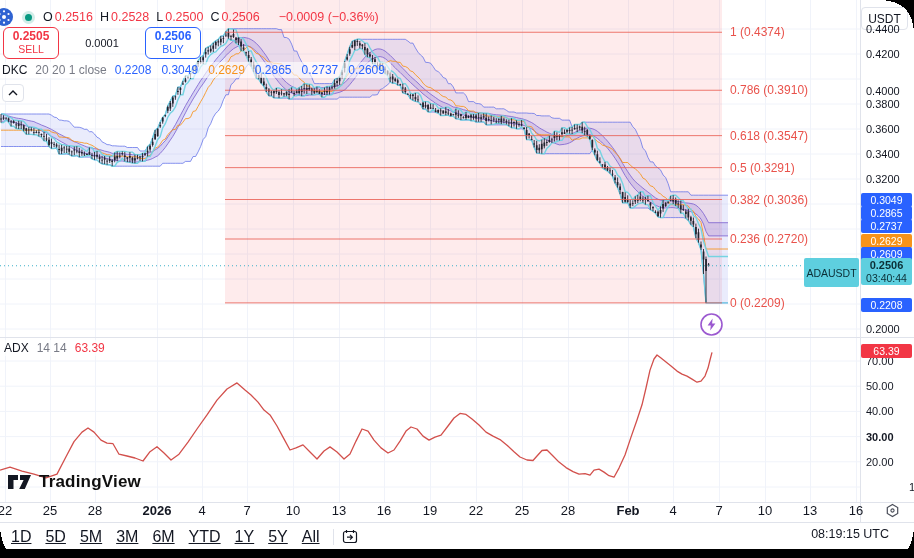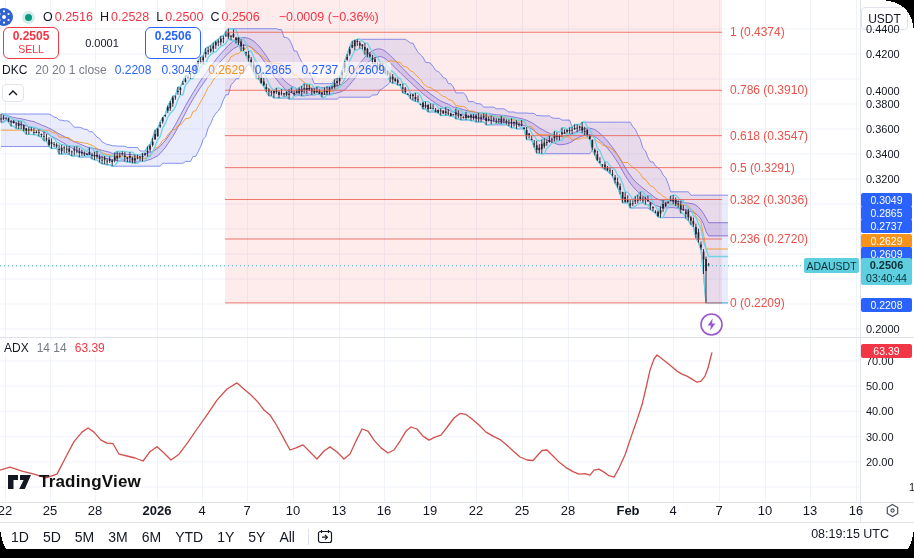--- a/index.html
+++ b/index.html
@@ -34,34 +34,34 @@
   
   #usdt-button{left:861px;top:7px;width:45px;height:21px;border:1px solid #e0e3eb;border-radius:4px;background:#fff;font-size:12px;display:flex;align-items:center;justify-content:center;cursor:pointer;}
   .ticklabel{position:absolute;left:866px;font-size:11px;color:#131722;transform:translateY(-50%);}
   .adxtick{position:absolute;left:866px;font-size:11px;color:#131722;transform:translateY(-50%);}
   .pricetag{position:absolute;left:861px;width:51px;height:14px;border-radius:2px;font-size:10.5px;color:#fff;
             display:flex;align-items:center;justify-content:center;transform:translateY(-50%);}
   #symbol-price-tag{left:861px;top:258px;width:51px;height:27px;border-radius:2px;background:#5ecfdf;color:#0b2f36;
             display:flex;flex-direction:column;align-items:center;justify-content:center;line-height:13px;}
   #symbol-price-tag .pp{font-size:11px;font-weight:700;}
   #symbol-price-tag .cd{font-size:10.5px;}
-  #symbol-name-tag{left:804px;top:258px;width:55px;height:15px;border-radius:2px;background:#5ecfdf;color:#0b2f36;
+  #symbol-name-tag{left:804px;top:258px;width:55px;height:29px;border-radius:2px;background:#5ecfdf;color:#0b2f36;
             font-size:10.5px;display:flex;align-items:center;justify-content:center;}
   #adx-value-tag{left:861px;top:344px;width:51px;height:14px;border-radius:2px;background:#f23645;color:#fff;
             font-size:10.5px;display:flex;align-items:center;justify-content:center;}
   
   .fiblabel{position:absolute;left:730px;font-size:12px;color:#e9524b;transform:translateY(-50%);white-space:nowrap;}
   
   .timelabel{position:absolute;top:503px;font-size:13px;color:#131722;transform:translateX(-50%);}
   .timelabel.b{font-weight:700;}
   #time-axis-settings{left:885px;top:503px;cursor:pointer;}
   
   #toolbar{left:0;top:522px;width:914px;height:27px;background:#fff;border-top:1px solid #e0e3eb;display:flex;align-items:center;}
   #ranges{display:flex;align-items:center;gap:0;margin-left:4px;}
-  .range-btn{font-size:14px;color:#131722;padding:3px 7px;border-radius:4px;cursor:pointer;}
+  .range-btn{font-size:16px;color:#131722;padding:3px 7px;border-radius:4px;cursor:pointer;text-decoration:underline;}
   .tb-divider{width:1px;height:16px;background:#e0e3eb;margin:0 6px;}
   #goto-date{cursor:pointer;display:flex;align-items:center;margin-left:2px;}
   #clock{position:absolute;right:25px;top:527px;font-size:12.5px;color:#131722;cursor:pointer;}
   
   #branding{left:8px;top:472px;display:flex;align-items:center;gap:7px;}
   #tv-text{font-size:17px;font-weight:700;color:#0f0f0f;letter-spacing:.2px;}
   
   .blk{position:absolute;z-index:9;}
   #strip{left:0;bottom:0;width:914px;height:9px;background:#000;}
   #corner-bl{left:0;bottom:8px;width:30px;height:18px;background:radial-gradient(circle 30px at 30px 0px,transparent 29px,#000 29px);}
@@ -231,21 +231,21 @@
 
   <div class="ov legend" id="adx-legend">
     <span class="nm">ADX</span>
     <span class="pr">14 14</span>
     <span id="adx-last-value" style="color:#f23645;">63.39</span>
   </div>
   <div class="ov" id="adx-ticks" style="left:0;top:0;">
       <div class="adxtick" style="top: 361px;">70.00</div>
       <div class="adxtick" style="top: 386.2px;">50.00</div>
       <div class="adxtick" style="top: 411.4px;">40.00</div>
-      <div class="adxtick" style="top: 436.6px;">30.00</div>
+      <div class="adxtick" style="top: 436.6px; font-weight: bold;">30.00</div>
       <div class="adxtick" style="top: 461.8px;">20.00</div>
       <div class="adxtick" style="top: 487px; margin-left: 43px;">10.00</div>
     </div>
   <div class="ov" id="adx-value-tag">63.39</div>
 
   <svg class="ov" id="flash-marker" style="left:699px;top:312px;" width="25" height="25">
     <circle cx="12.5" cy="12.5" r="10.5" fill="#ffffff" stroke="#9b59d0" stroke-width="1.6"></circle>
     <path d="M13.6 6.5 L8.6 13.6 L11.8 13.6 L11.2 18.5 L16.4 11.4 L13.1 11.4 Z" fill="#9b59d0"></path>
   </svg>
 

